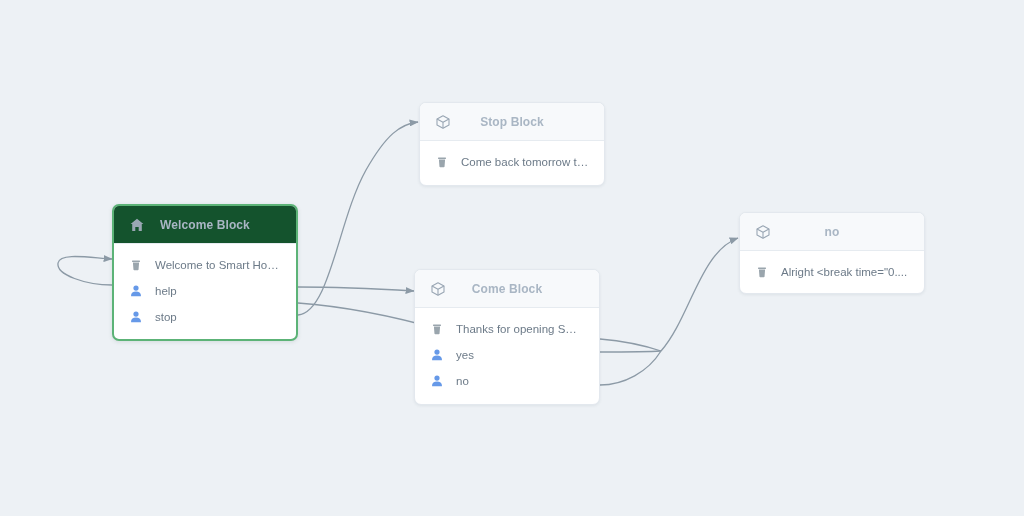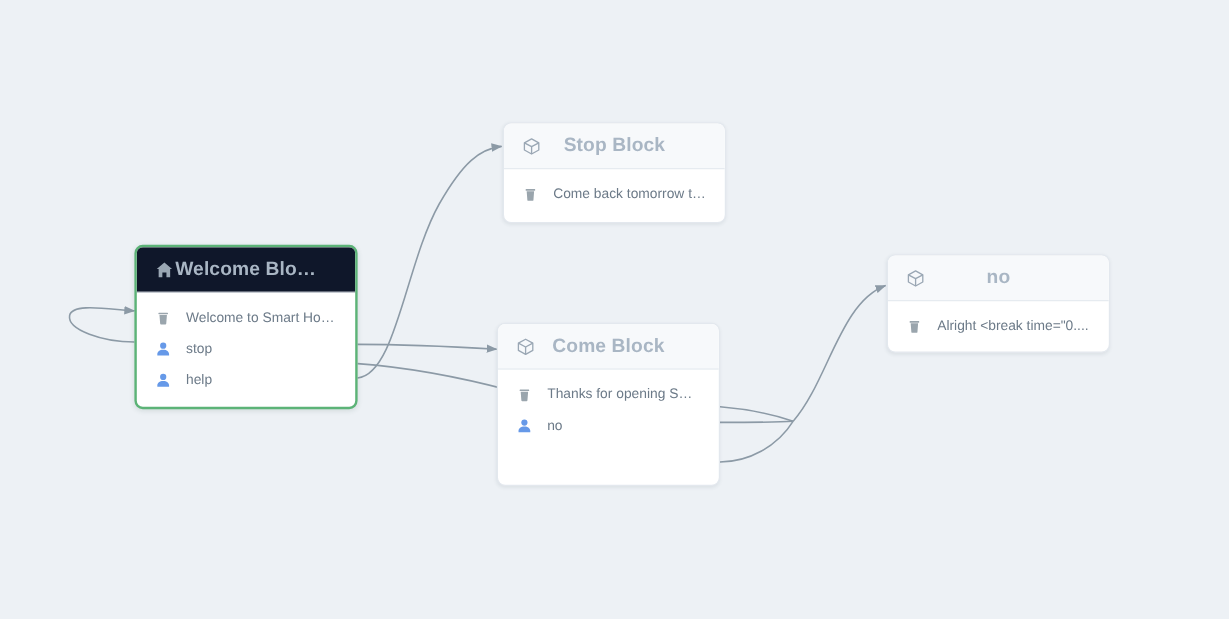--- a/index.html
+++ b/index.html
@@ -56,38 +56,38 @@
 
   .block-header {
     height: 38px;
     display: flex;
     align-items: center;
     padding: 0 14px;
     background: #f7f9fb;
     border-bottom: 1px solid #e6ebf0;
   }
   .block.selected .block-header {
-    background: #0f172a;
+    background: #14532d;
   }
 
   .header-icon {
     width: 18px;
     height: 18px;
     flex: 0 0 18px;
     display: flex;
     align-items: center;
     justify-content: center;
     color: #9aa7b4;
   }
   .header-icon svg { display: block; }
 
   .block-title {
     flex: 1;
     text-align: center;
-    font-size: 16px;
+    font-size: 12px;
     font-weight: bold;
     color: #a9b6c4;
     letter-spacing: 0.1px;
     padding-right: 18px;
     white-space: nowrap;
     overflow: hidden;
     text-overflow: ellipsis;
   }
 
   .block-body {
@@ -193,30 +193,30 @@
         </span>
         <span class="row-label">Welcome to Smart Home G...</span>
       </div>
       <div class="row">
         <span class="row-icon user">
           <svg width="14" height="14" viewBox="0 0 14 14" fill="currentColor">
             <circle cx="7" cy="4.1" r="2.6"></circle>
             <path d="M7 7.4 c-3 0 -4.9 1.7 -4.9 3.6 v1.2 h9.8 v-1.2 c0 -1.9 -1.9 -3.6 -4.9 -3.6 z"></path>
           </svg>
         </span>
-        <span class="row-label">stop</span>
+        <span class="row-label">help</span>
       </div>
       <div class="row">
         <span class="row-icon user">
           <svg width="14" height="14" viewBox="0 0 14 14" fill="currentColor">
             <circle cx="7" cy="4.1" r="2.6"></circle>
             <path d="M7 7.4 c-3 0 -4.9 1.7 -4.9 3.6 v1.2 h9.8 v-1.2 c0 -1.9 -1.9 -3.6 -4.9 -3.6 z"></path>
           </svg>
         </span>
-        <span class="row-label">help</span>
+        <span class="row-label">stop</span>
       </div>
     </div>
   </div>
 
   <div class="block" id="block-stop">
     <div class="block-header">
       <span class="header-icon">
         <svg width="16" height="16" viewBox="0 0 16 16" fill="none" stroke="currentColor" stroke-width="1.1" stroke-linejoin="round">
           <path d="M8 1.7 L14 5 v6 L8 14.3 L2 11 V5 Z"></path>
           <path d="M2 5 L8 8.2 L14 5"></path>
@@ -259,20 +259,29 @@
         </span>
         <span class="row-label">Thanks for opening Smar...</span>
       </div>
       <div class="row">
         <span class="row-icon user">
           <svg width="14" height="14" viewBox="0 0 14 14" fill="currentColor">
             <circle cx="7" cy="4.1" r="2.6"></circle>
             <path d="M7 7.4 c-3 0 -4.9 1.7 -4.9 3.6 v1.2 h9.8 v-1.2 c0 -1.9 -1.9 -3.6 -4.9 -3.6 z"></path>
           </svg>
         </span>
+        <span class="row-label">yes</span>
+      </div>
+      <div class="row">
+        <span class="row-icon user">
+          <svg width="14" height="14" viewBox="0 0 14 14" fill="currentColor">
+            <circle cx="7" cy="4.1" r="2.6"></circle>
+            <path d="M7 7.4 c-3 0 -4.9 1.7 -4.9 3.6 v1.2 h9.8 v-1.2 c0 -1.9 -1.9 -3.6 -4.9 -3.6 z"></path>
+          </svg>
+        </span>
         <span class="row-label">no</span>
       </div>
     </div>
   </div>
 
   <div class="block" id="block-no">
     <div class="block-header">
       <span class="header-icon">
         <svg width="16" height="16" viewBox="0 0 16 16" fill="none" stroke="currentColor" stroke-width="1.1" stroke-linejoin="round">
           <path d="M8 1.7 L14 5 v6 L8 14.3 L2 11 V5 Z"></path>

